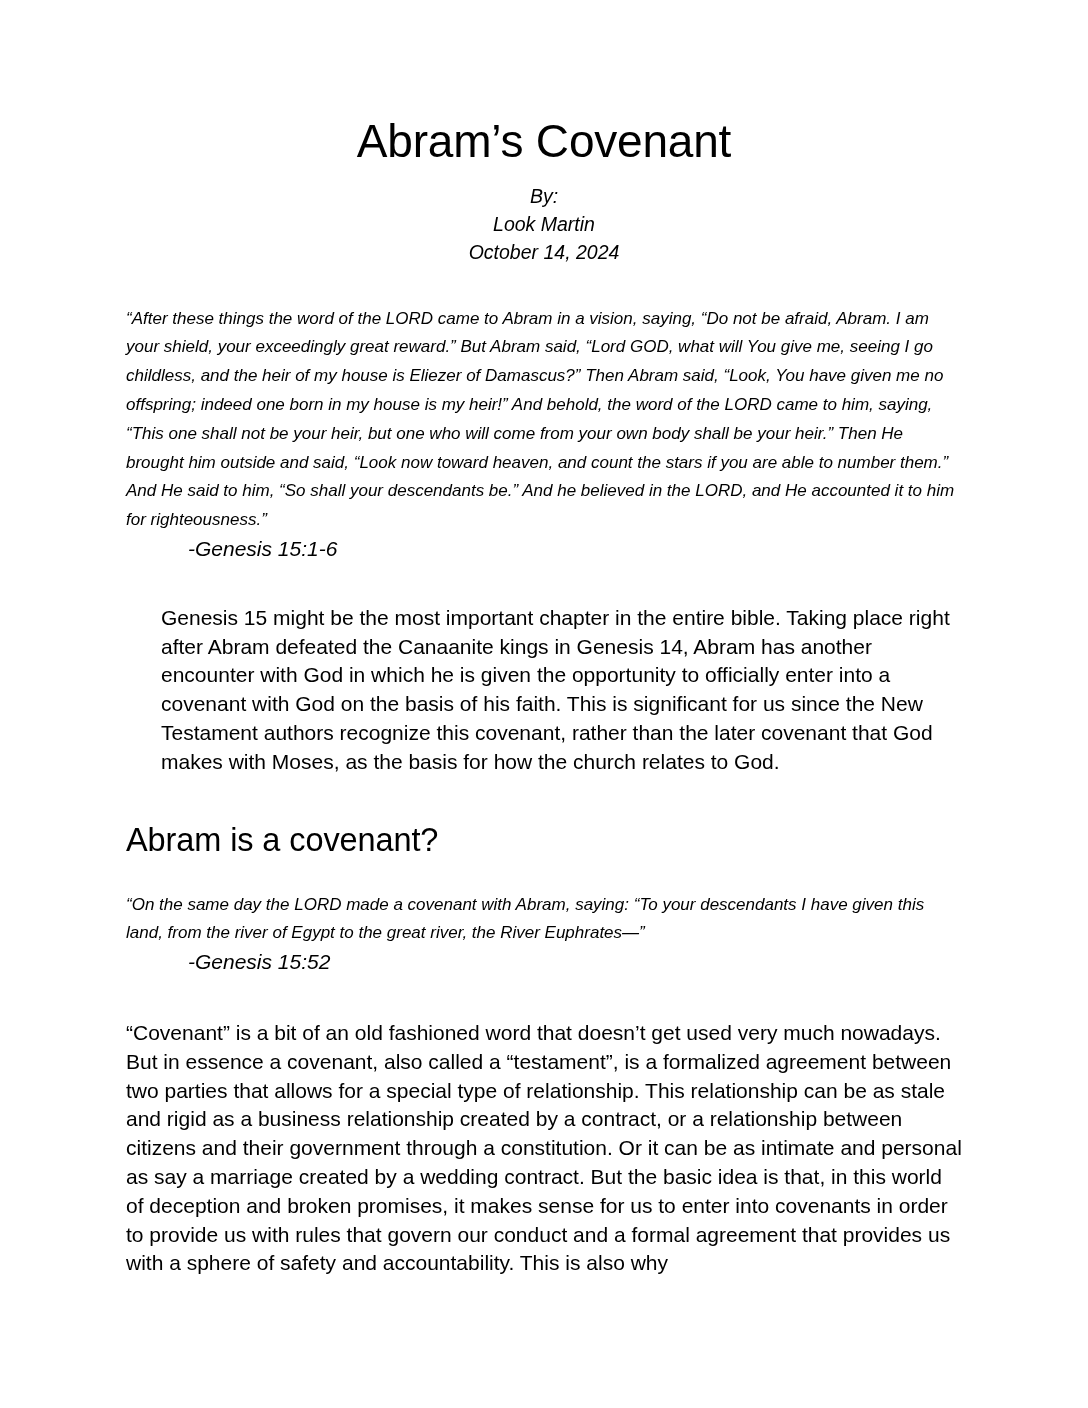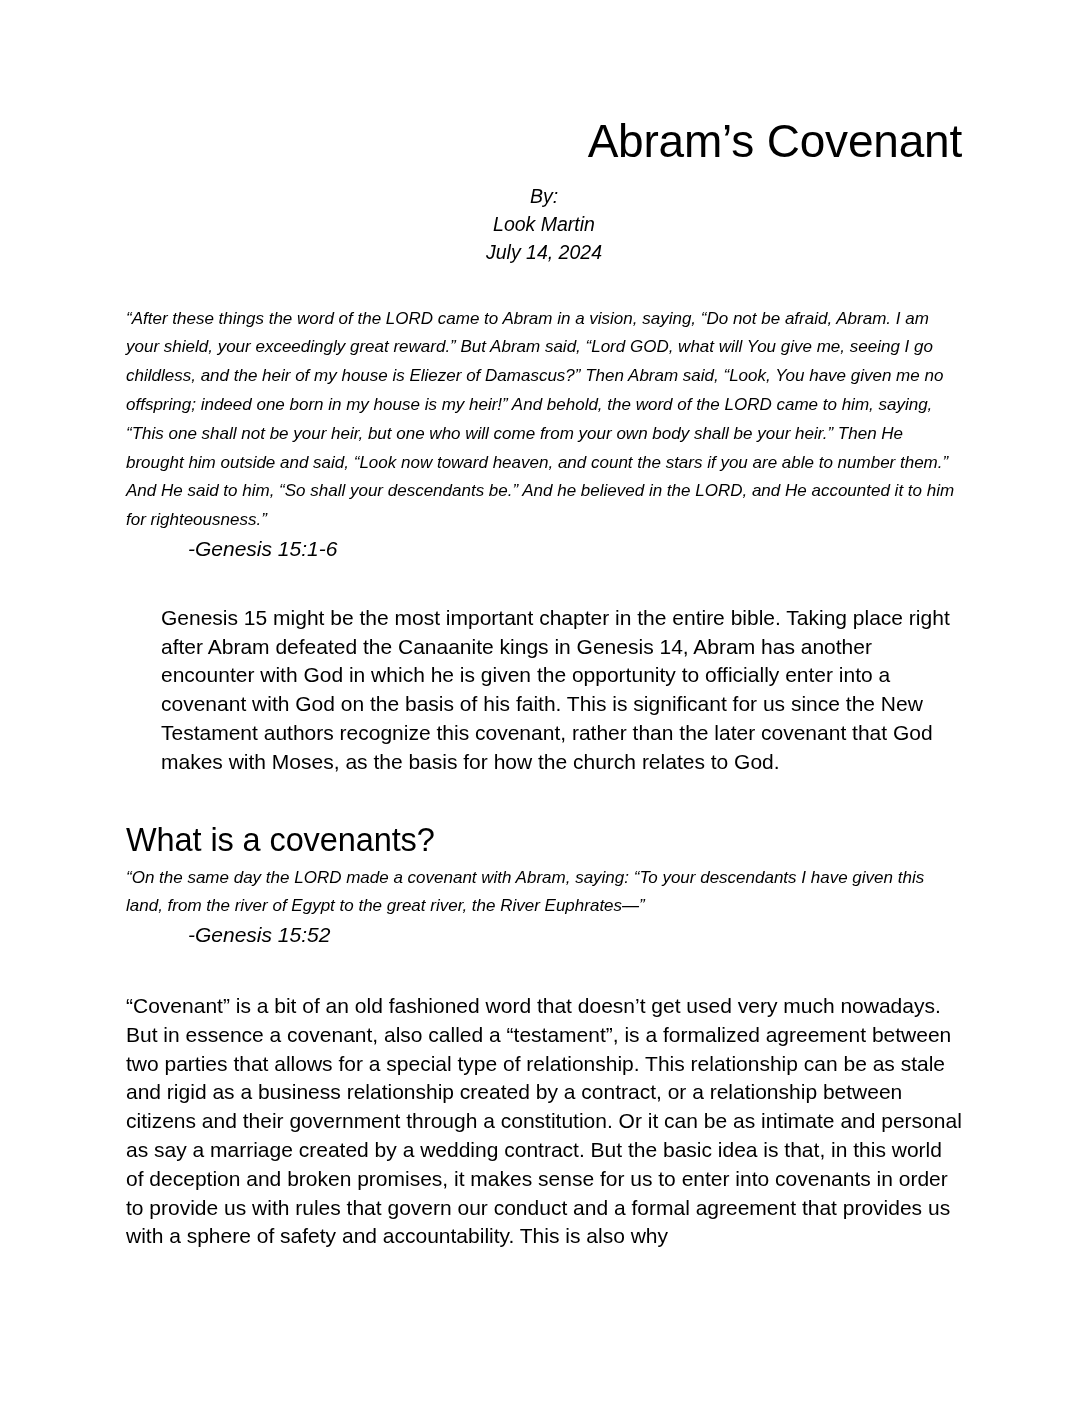--- a/index.html
+++ b/index.html
@@ -17,21 +17,21 @@
   .page {
     position: relative;
     width: 1088px;
     height: 1408px;
     background: #ffffff;
     box-sizing: border-box;
     padding: 0 126px;
     overflow: hidden;
   }
   .doc-title {
-    text-align: right;
+    text-align: center;
     font-size: 46px;
     font-weight: 400;
     line-height: 1.08;
     margin: 0;
     padding-top: 117px;
     letter-spacing: -0.2px;
   }
   .byline-block {
     text-align: center;
     font-size: 19.5px;
@@ -46,21 +46,21 @@
     font-size: 17px;
     font-style: italic;
     line-height: 28.8px;
     text-align: left;
     margin: 0;
   }
   .quote-first {
     margin-top: 39px;
   }
   .quote-second {
-    margin-top: 4px;
+    margin-top: 31px;
   }
   .citation {
     font-size: 21px;
     font-style: italic;
     line-height: 28.8px;
     margin: 0;
     padding-left: 62px;
   }
   .body-para {
     font-size: 21px;
@@ -87,30 +87,30 @@
 </head>
 <body>
 
 <div class="page">
 
   <h1 class="doc-title">Abram’s Covenant</h1>
 
   <div class="byline-block">
     <span class="byline-line">By:</span>
     <span class="byline-line">Look Martin</span>
-    <span class="byline-line">July 14, 2024</span>
+    <span class="byline-line">October 14, 2024</span>
   </div>
 
   <p class="quote-block quote-first">“After these things the word of the LORD came to Abram in a vision, saying, “Do not be afraid, Abram. I am your shield, your exceedingly great reward.” But Abram said, “Lord GOD, what will You give me, seeing I go childless, and the heir of my house is Eliezer of Damascus?” Then Abram said, “Look, You have given me no offspring; indeed one born in my house is my heir!” And behold, the word of the LORD came to him, saying, “This one shall not be your heir, but one who will come from your own body shall be your heir.” Then He brought him outside and said, “Look now toward heaven, and count the stars if you are able to number them.” And He said to him, “So shall your descendants be.” And he believed in the LORD, and He accounted it to him for righteousness.”</p>
 
   <p class="citation">-Genesis 15:1-6</p>
 
   <p class="body-para para-intro">Genesis 15 might be the most important chapter in the entire bible. Taking place right after Abram defeated the Canaanite kings in Genesis 14, Abram has another encounter with God in which he is given the opportunity to officially enter into a covenant with God on the basis of his faith. This is significant for us since the New Testament authors recognize this covenant, rather than the later covenant that God makes with Moses, as the basis for how the church relates to God.</p>
 
-  <h2 class="section-heading">What is a covenants?</h2>
+  <h2 class="section-heading">Abram is a covenant?</h2>
 
   <p class="quote-block quote-second">“On the same day the LORD made a covenant with Abram, saying: “To your descendants I have given this land, from the river of Egypt to the great river, the River Euphrates—”</p>
 
   <p class="citation">-Genesis 15:52</p>
 
   <p class="body-para para-covenant">“Covenant” is a bit of an old fashioned word that doesn’t get used very much nowadays. But in essence a covenant, also called a “testament”, is a formalized agreement between two parties that allows for a special type of relationship. This relationship can be as stale and rigid as a business relationship created by a contract, or a relationship between citizens and their government through a constitution. Or it can be as intimate and personal as say a marriage created by a wedding contract. But the basic idea is that, in this world of deception and broken promises, it makes sense for us to enter into covenants in order to provide us with rules that govern our conduct and a formal agreement that provides us with a sphere of safety and accountability.  This is also why</p>
 
 </div>
 
 </body></html>

